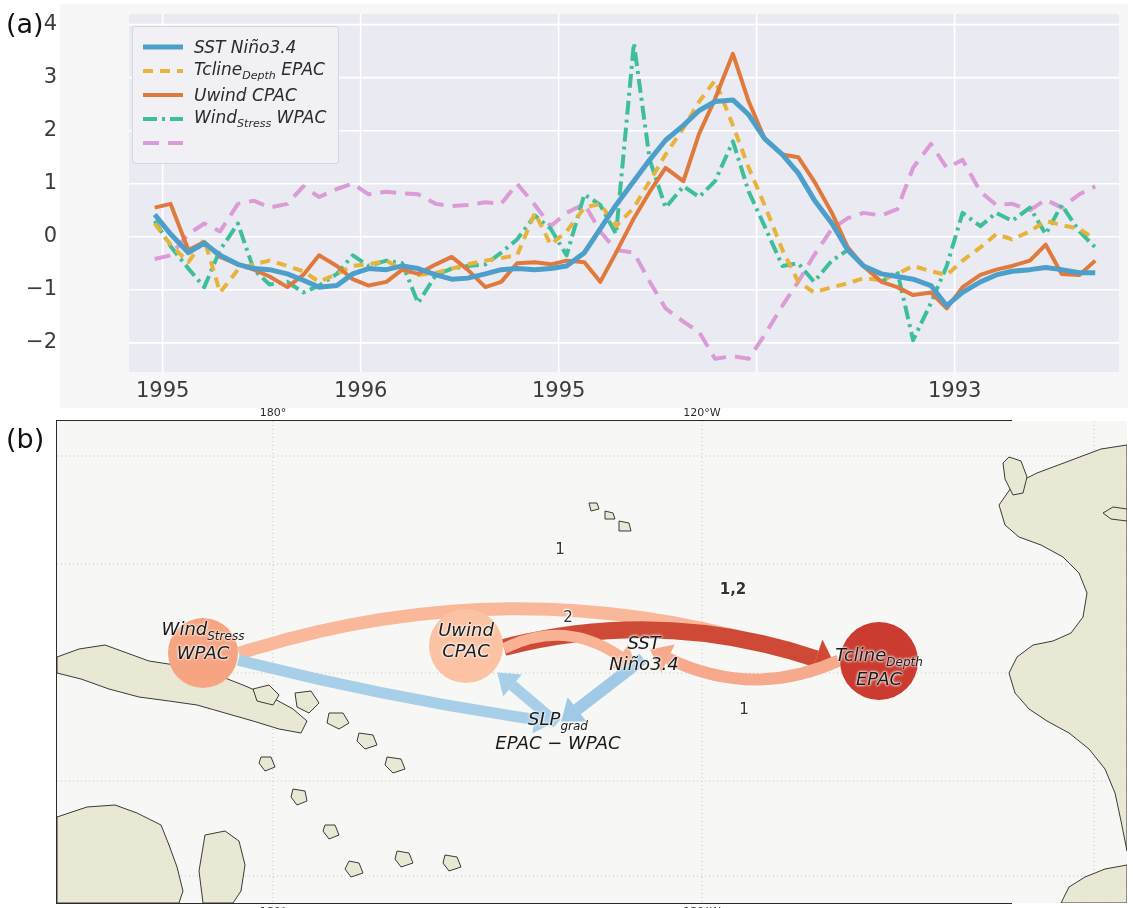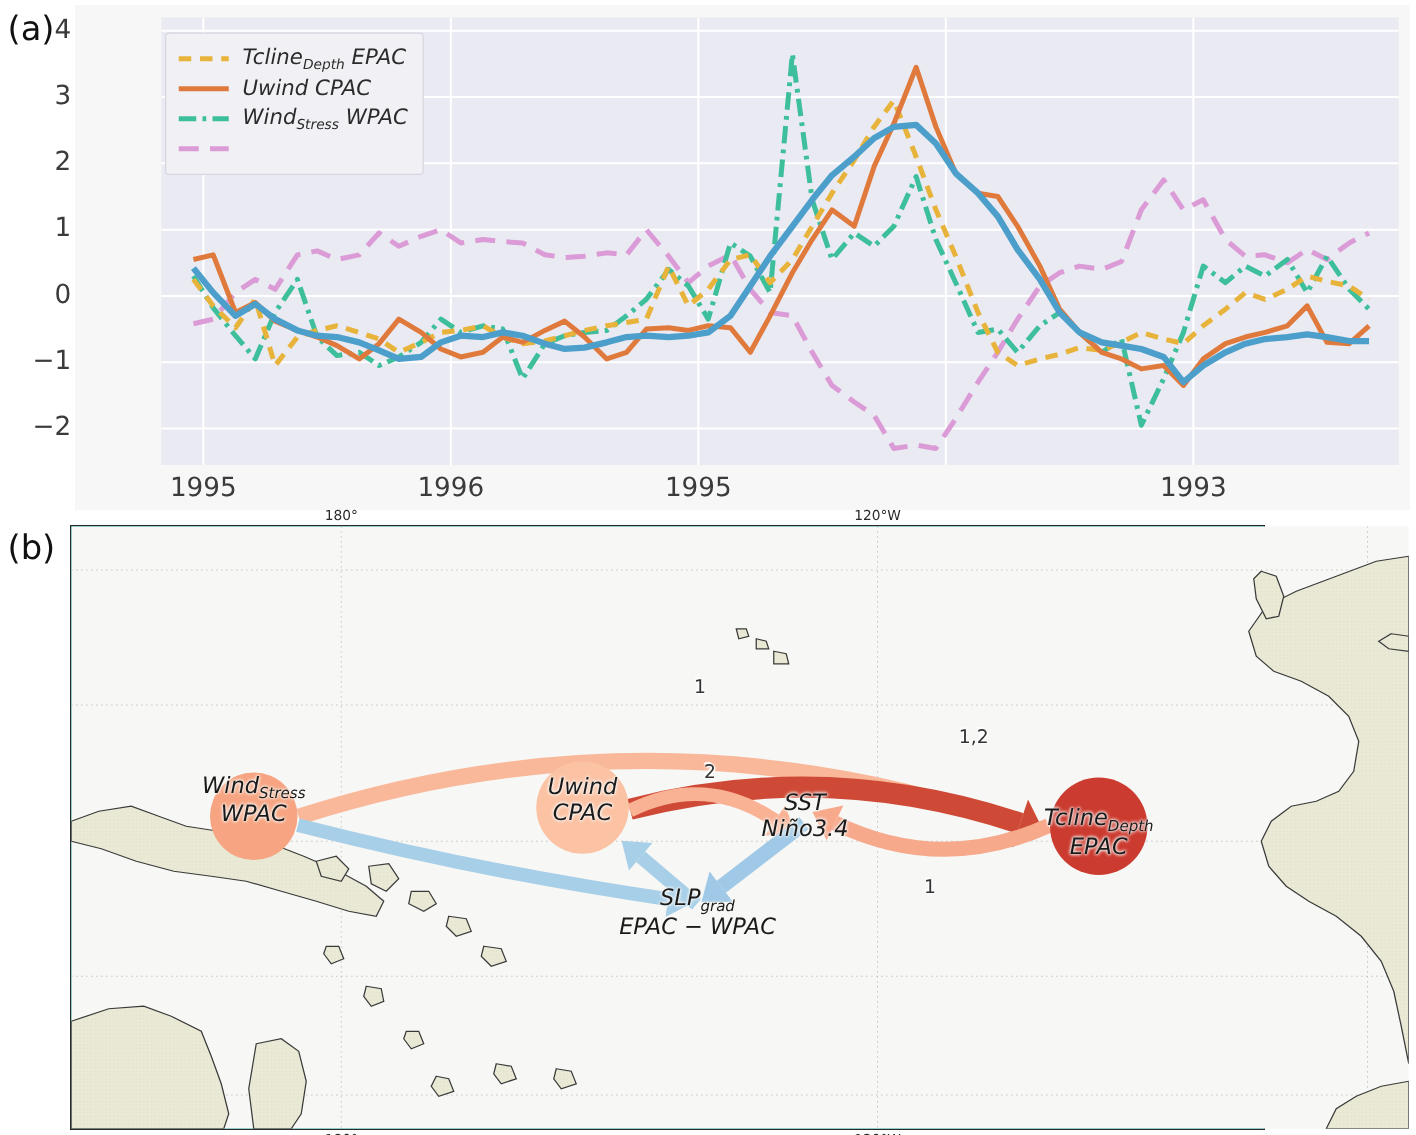--- a/index.html
+++ b/index.html
@@ -72,21 +72,21 @@
     white-space: nowrap;
     font-family: "DejaVu Sans", sans-serif;
   }
   .legend-text sub { font-size: 11px; font-style: italic; }
 
   
   #panel-b {
     position: absolute;
     left: 56px; top: 420px;
     width: 956px; height: 484px;
-    background: #14b8a6;
+    background: #3b82f6;
     border: 1px solid #2a2a2a;
   }
   #map-svg { position: absolute; left: 0; top: 0; }
   .lon-label {
     position: absolute;
     font-size: 11px;
     color: #2b2b2b;
     transform: translateX(-50%);
     font-family: "DejaVu Sans", sans-serif;
   }
@@ -158,20 +158,26 @@
       <div class="xtick" style="left: 102.66px;">1995</div>
       <div class="xtick" style="left: 300.66px;">1996</div>
       <div class="xtick" style="left: 498.66px;">1995</div>
       <div class="xtick" style="left: 696.66px; margin-top: 44px;">1998</div>
       <div class="xtick" style="left: 894.66px;">1993</div>
     </div>
 
   <div id="legend">
       <div class="legend-row">
         <svg class="legend-swatch" width="42" height="24">
+          <line x1="1" x2="41" y1="12" y2="12" stroke="#4c9fcb" stroke-width="5"></line>
+        </svg>
+        <span class="legend-text">SST Niño3.4</span>
+      </div>
+      <div class="legend-row">
+        <svg class="legend-swatch" width="42" height="24">
           <line x1="1" x2="41" y1="12" y2="12" stroke="#e8b33a" stroke-width="4" stroke-dasharray="10,7"></line>
         </svg>
         <span class="legend-text">Tcline<sub>Depth</sub> EPAC</span>
       </div>
       <div class="legend-row">
         <svg class="legend-swatch" width="42" height="24">
           <line x1="1" x2="41" y1="12" y2="12" stroke="#e07a3c" stroke-width="4"></line>
         </svg>
         <span class="legend-text">Uwind CPAC</span>
       </div>
@@ -279,18 +285,18 @@
     </div>
   <div id="node-labels">
       <div class="node-label" style="left: 146px; top: 198px;"><span>Wind<sub>Stress</sub></span><br><span>WPAC</span></div>
       <div class="node-label" style="left: 409px; top: 199px;"><span>Uwind</span><br><span>CPAC</span></div>
       <div class="node-label" style="left: 587px; top: 212px;"><span>SST</span><br><span>Niño3.4</span></div>
       <div class="node-label" style="left: 501px; top: 288px;"><span>SLP<sub>grad</sub></span><br><span>EPAC − WPAC</span></div>
       <div class="node-label" style="left: 822px; top: 212px; margin-top: 12px;"><span>Tcline<sub>Depth</sub></span><br><span>EPAC</span></div>
     </div>
   <div id="link-labels">
       <div class="link-label" style="left: 503px; top: 128px;">1</div>
-      <div class="link-label" style="left: 722px; top: 168px;">1,2</div>
+      <div class="link-label" style="left: 676px; top: 168px; font-weight: bold;">1,2</div>
       <div class="link-label" style="left: 511px; top: 196px;">2</div>
       <div class="link-label" style="left: 687px; top: 288px;">1</div>
     </div>
 
 </div>
 
 </body></html>

